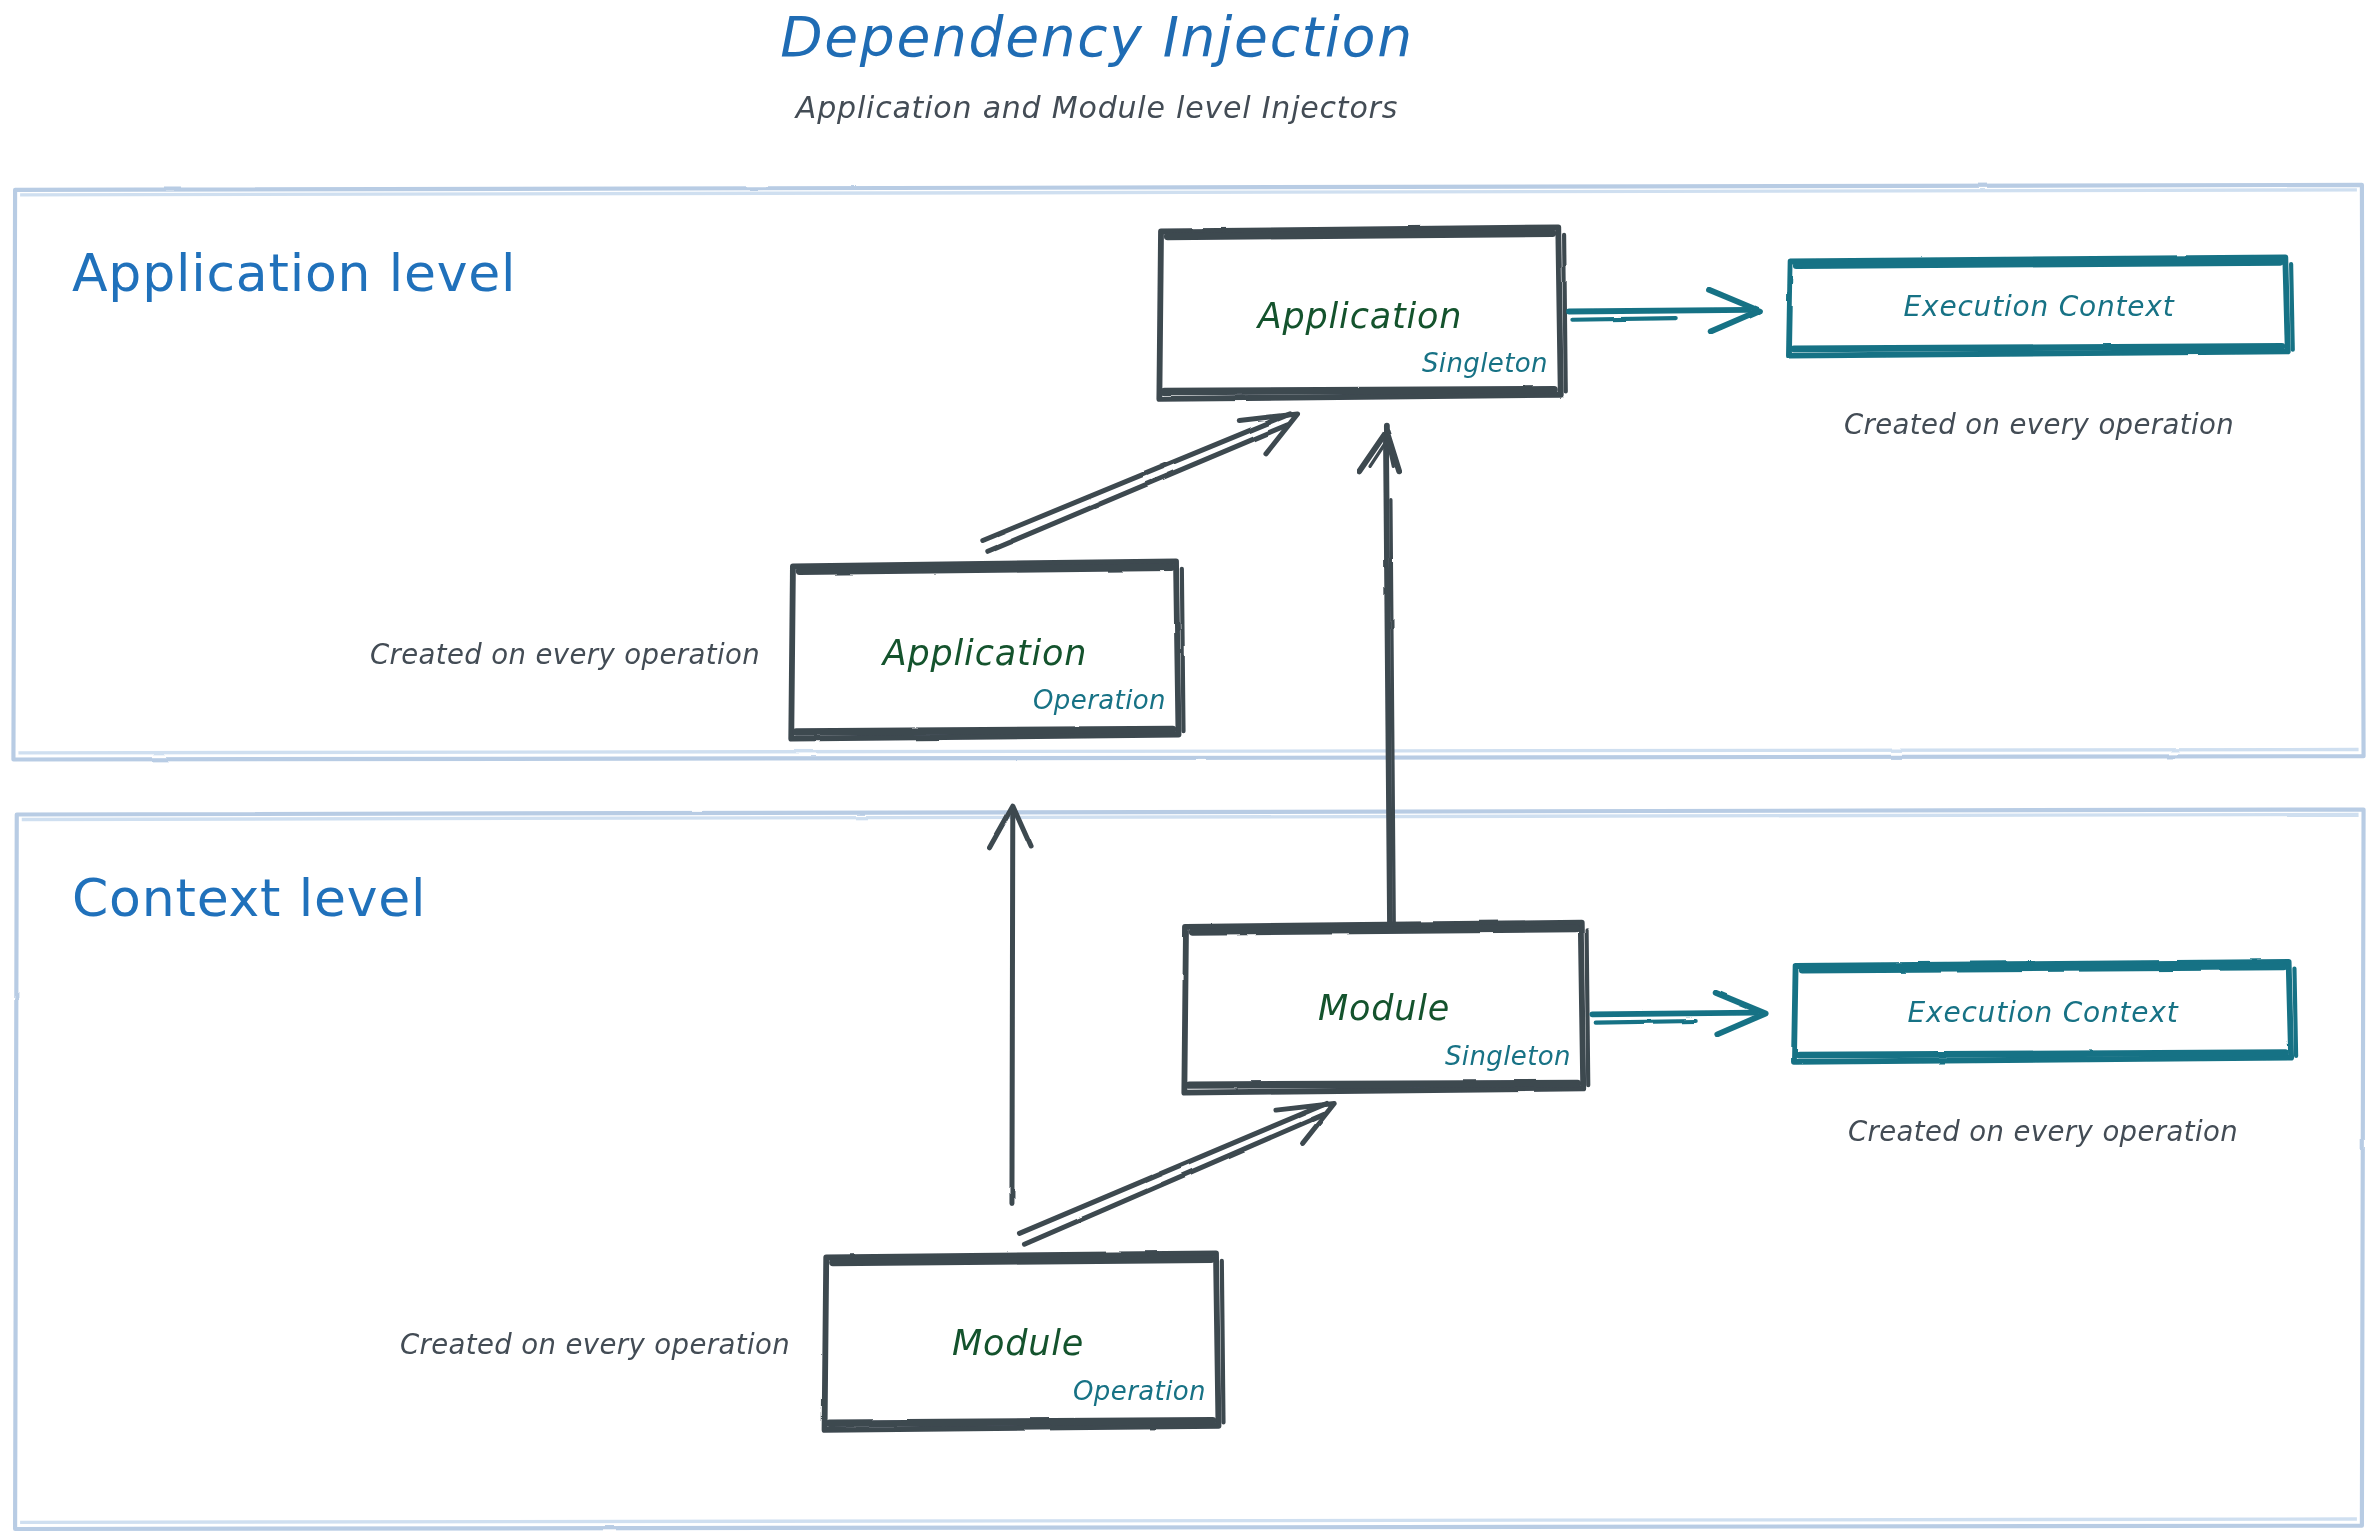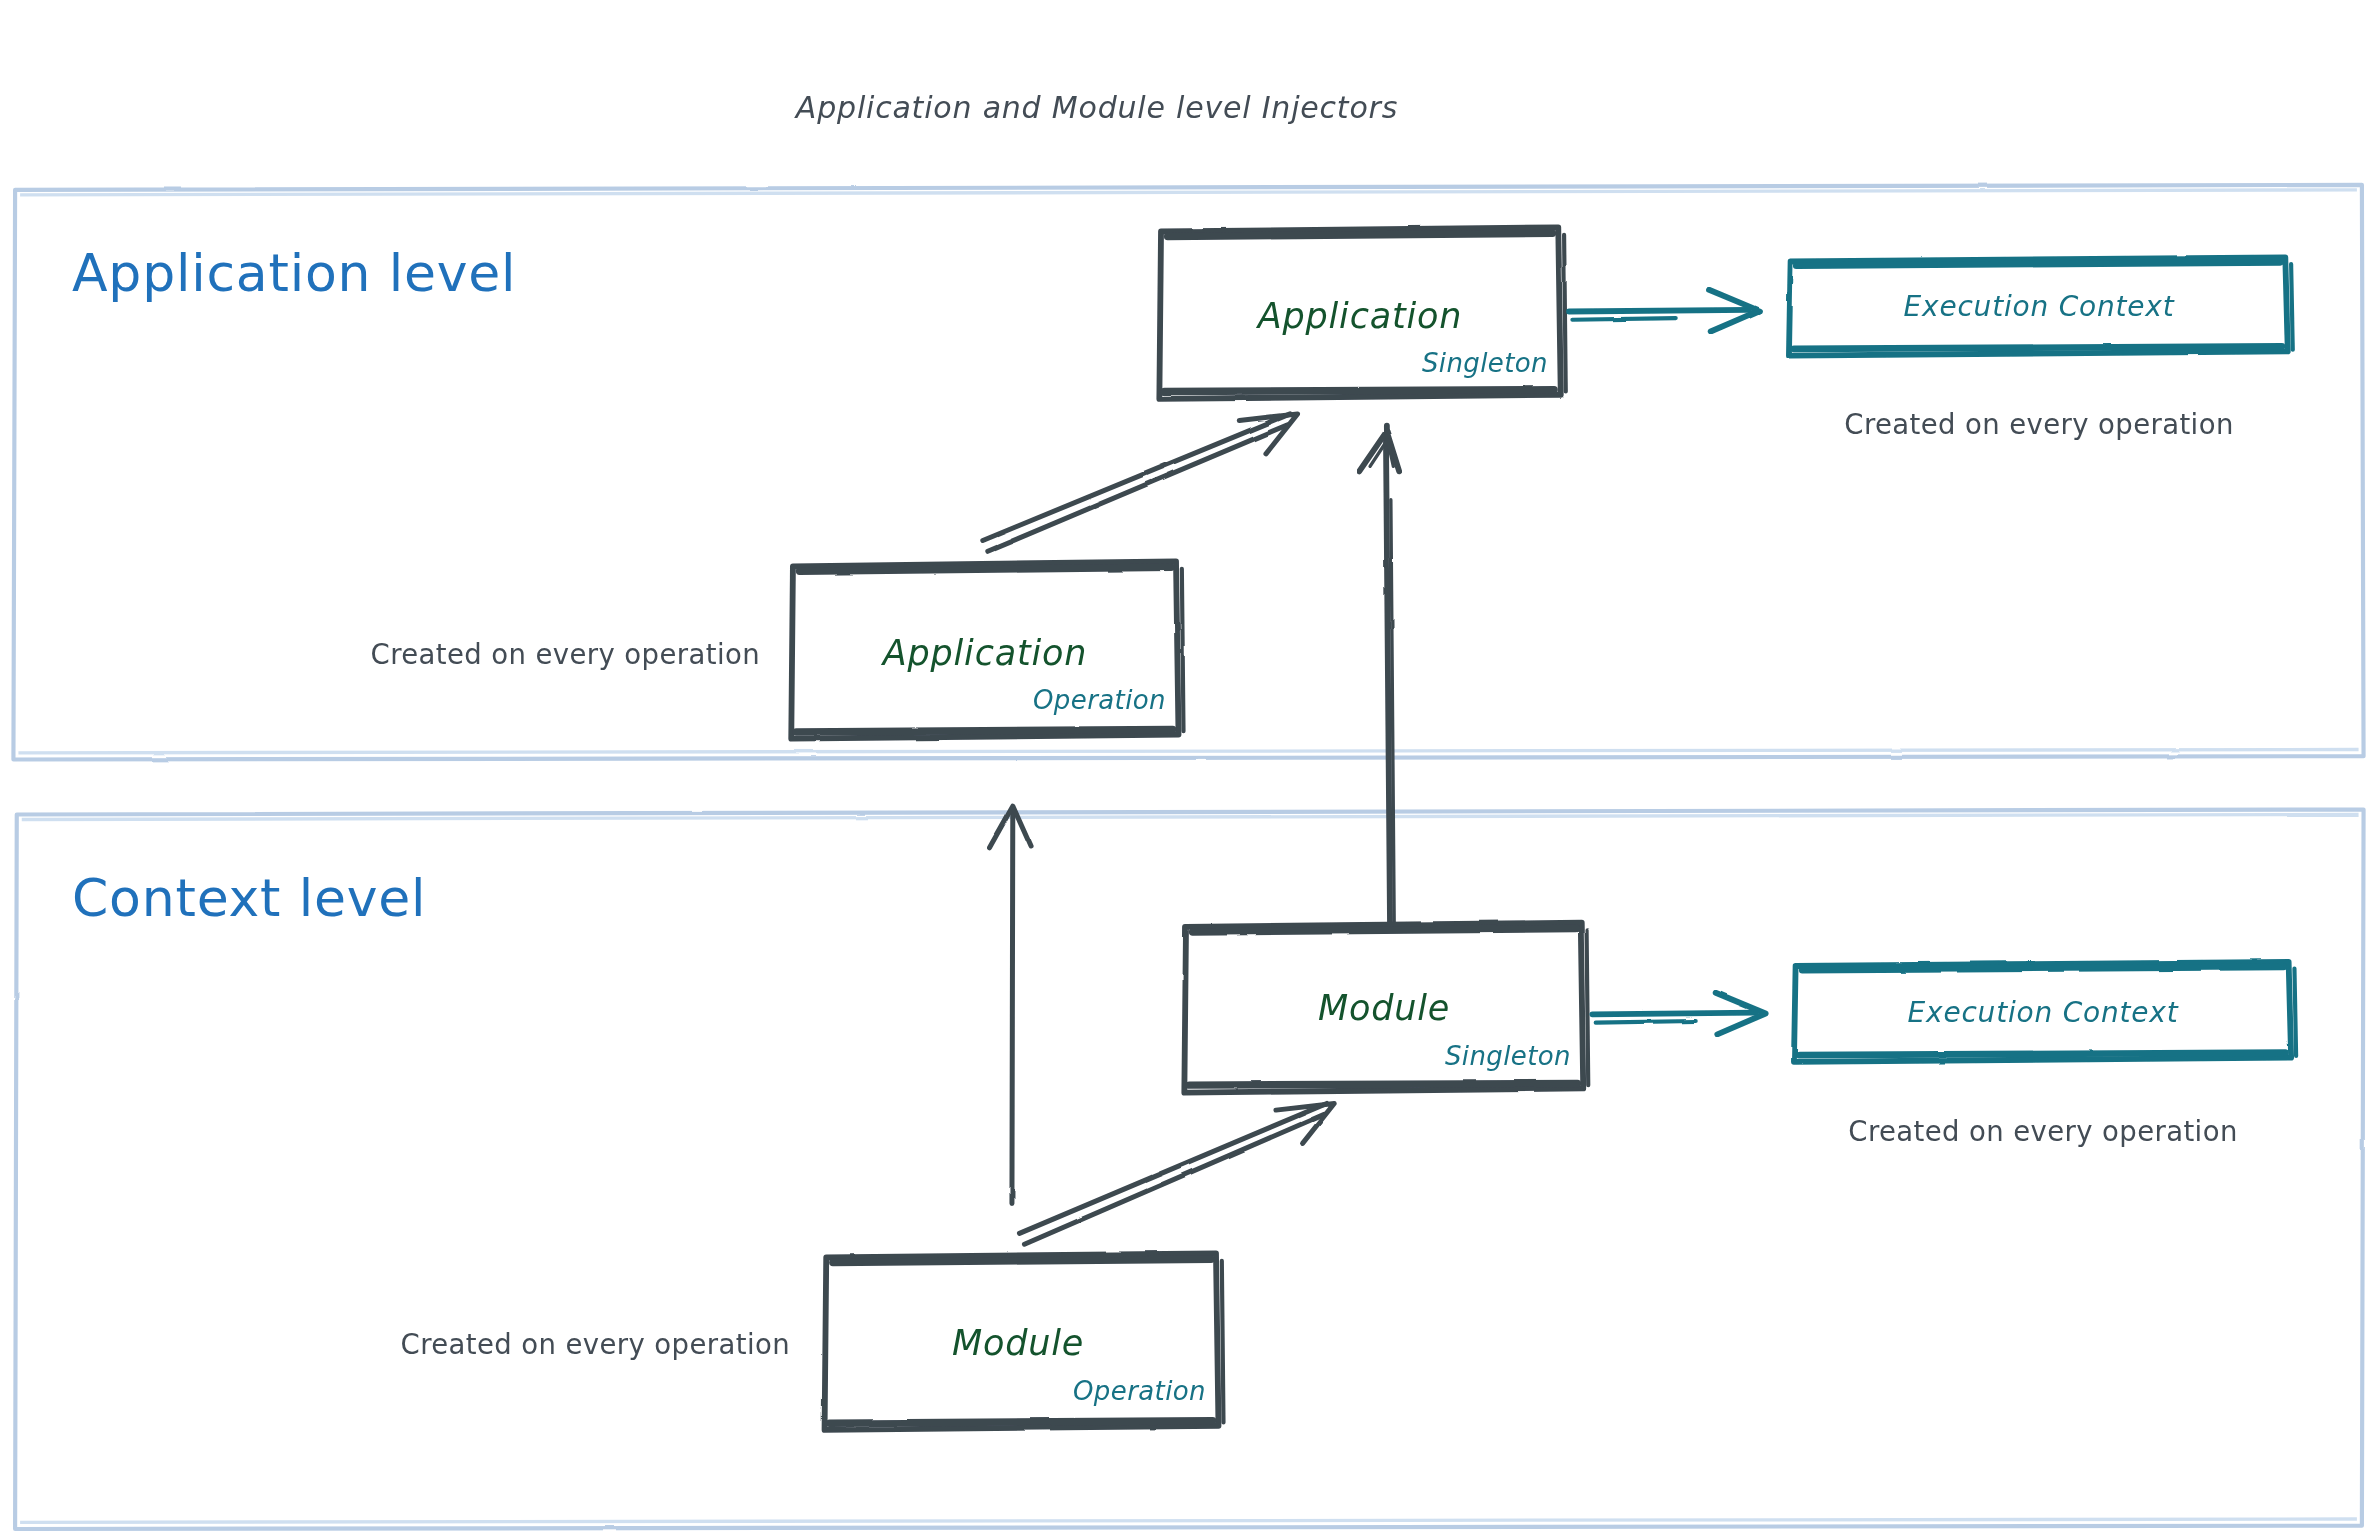--- a/index.html
+++ b/index.html
@@ -64,20 +64,21 @@
   }
   .ec-title {
     color: #177285;
     font-size: 28px;
     font-style: italic;
     letter-spacing: 0.8px;
   }
   .caption {
     color: #434C55;
     font-size: 27.5px;
+    font-style: italic;
     letter-spacing: 0.4px;
   }
   .ctr { transform: translateX(-50%); }
   .rgt { transform: translateX(-100%); text-align: right; }
 </style>
 </head>
 <body>
 
 <div id="root">
 
@@ -177,20 +178,21 @@
       <path d="M 2755 1163 L 2757 1268" fill="none" stroke="#177285" stroke-width="5" stroke-linecap="round"></path>
     </g>
 
     <g filter="url(#rough)">
       <path d="M 1912 1218 L 2108 1216" fill="none" stroke="#177285" stroke-width="7" stroke-linecap="round"></path>
       <path d="M 1916 1228 L 2036 1226" fill="none" stroke="#177285" stroke-width="5" stroke-linecap="round"></path>
       <path d="M 2060 1192 L 2120 1217 L 2062 1242" fill="none" stroke="#177285" stroke-width="7" stroke-linecap="round" stroke-linejoin="round"></path>
     </g>
   </svg>
 
+  <div class="txt title ctr" style="left:1097px; top:5px;">Dependency Injection</div>
 
   <div class="txt subtitle ctr" style="left:1097px; top:90px;">Application and Module level Injectors</div>
 
   <div class="txt level-label" style="left:52px; top:243px;">Application level</div>
 
   <div class="txt box-title ctr" style="left:1360px; top:296px;">Application</div>
   <div class="txt box-scope rgt" style="left:1548px; top:348px;">Singleton</div>
 
   <div class="txt box-title ctr" style="left:985px; top:633px;">Application</div>
   <div class="txt box-scope rgt" style="left:1166px; top:685px;">Operation</div>

